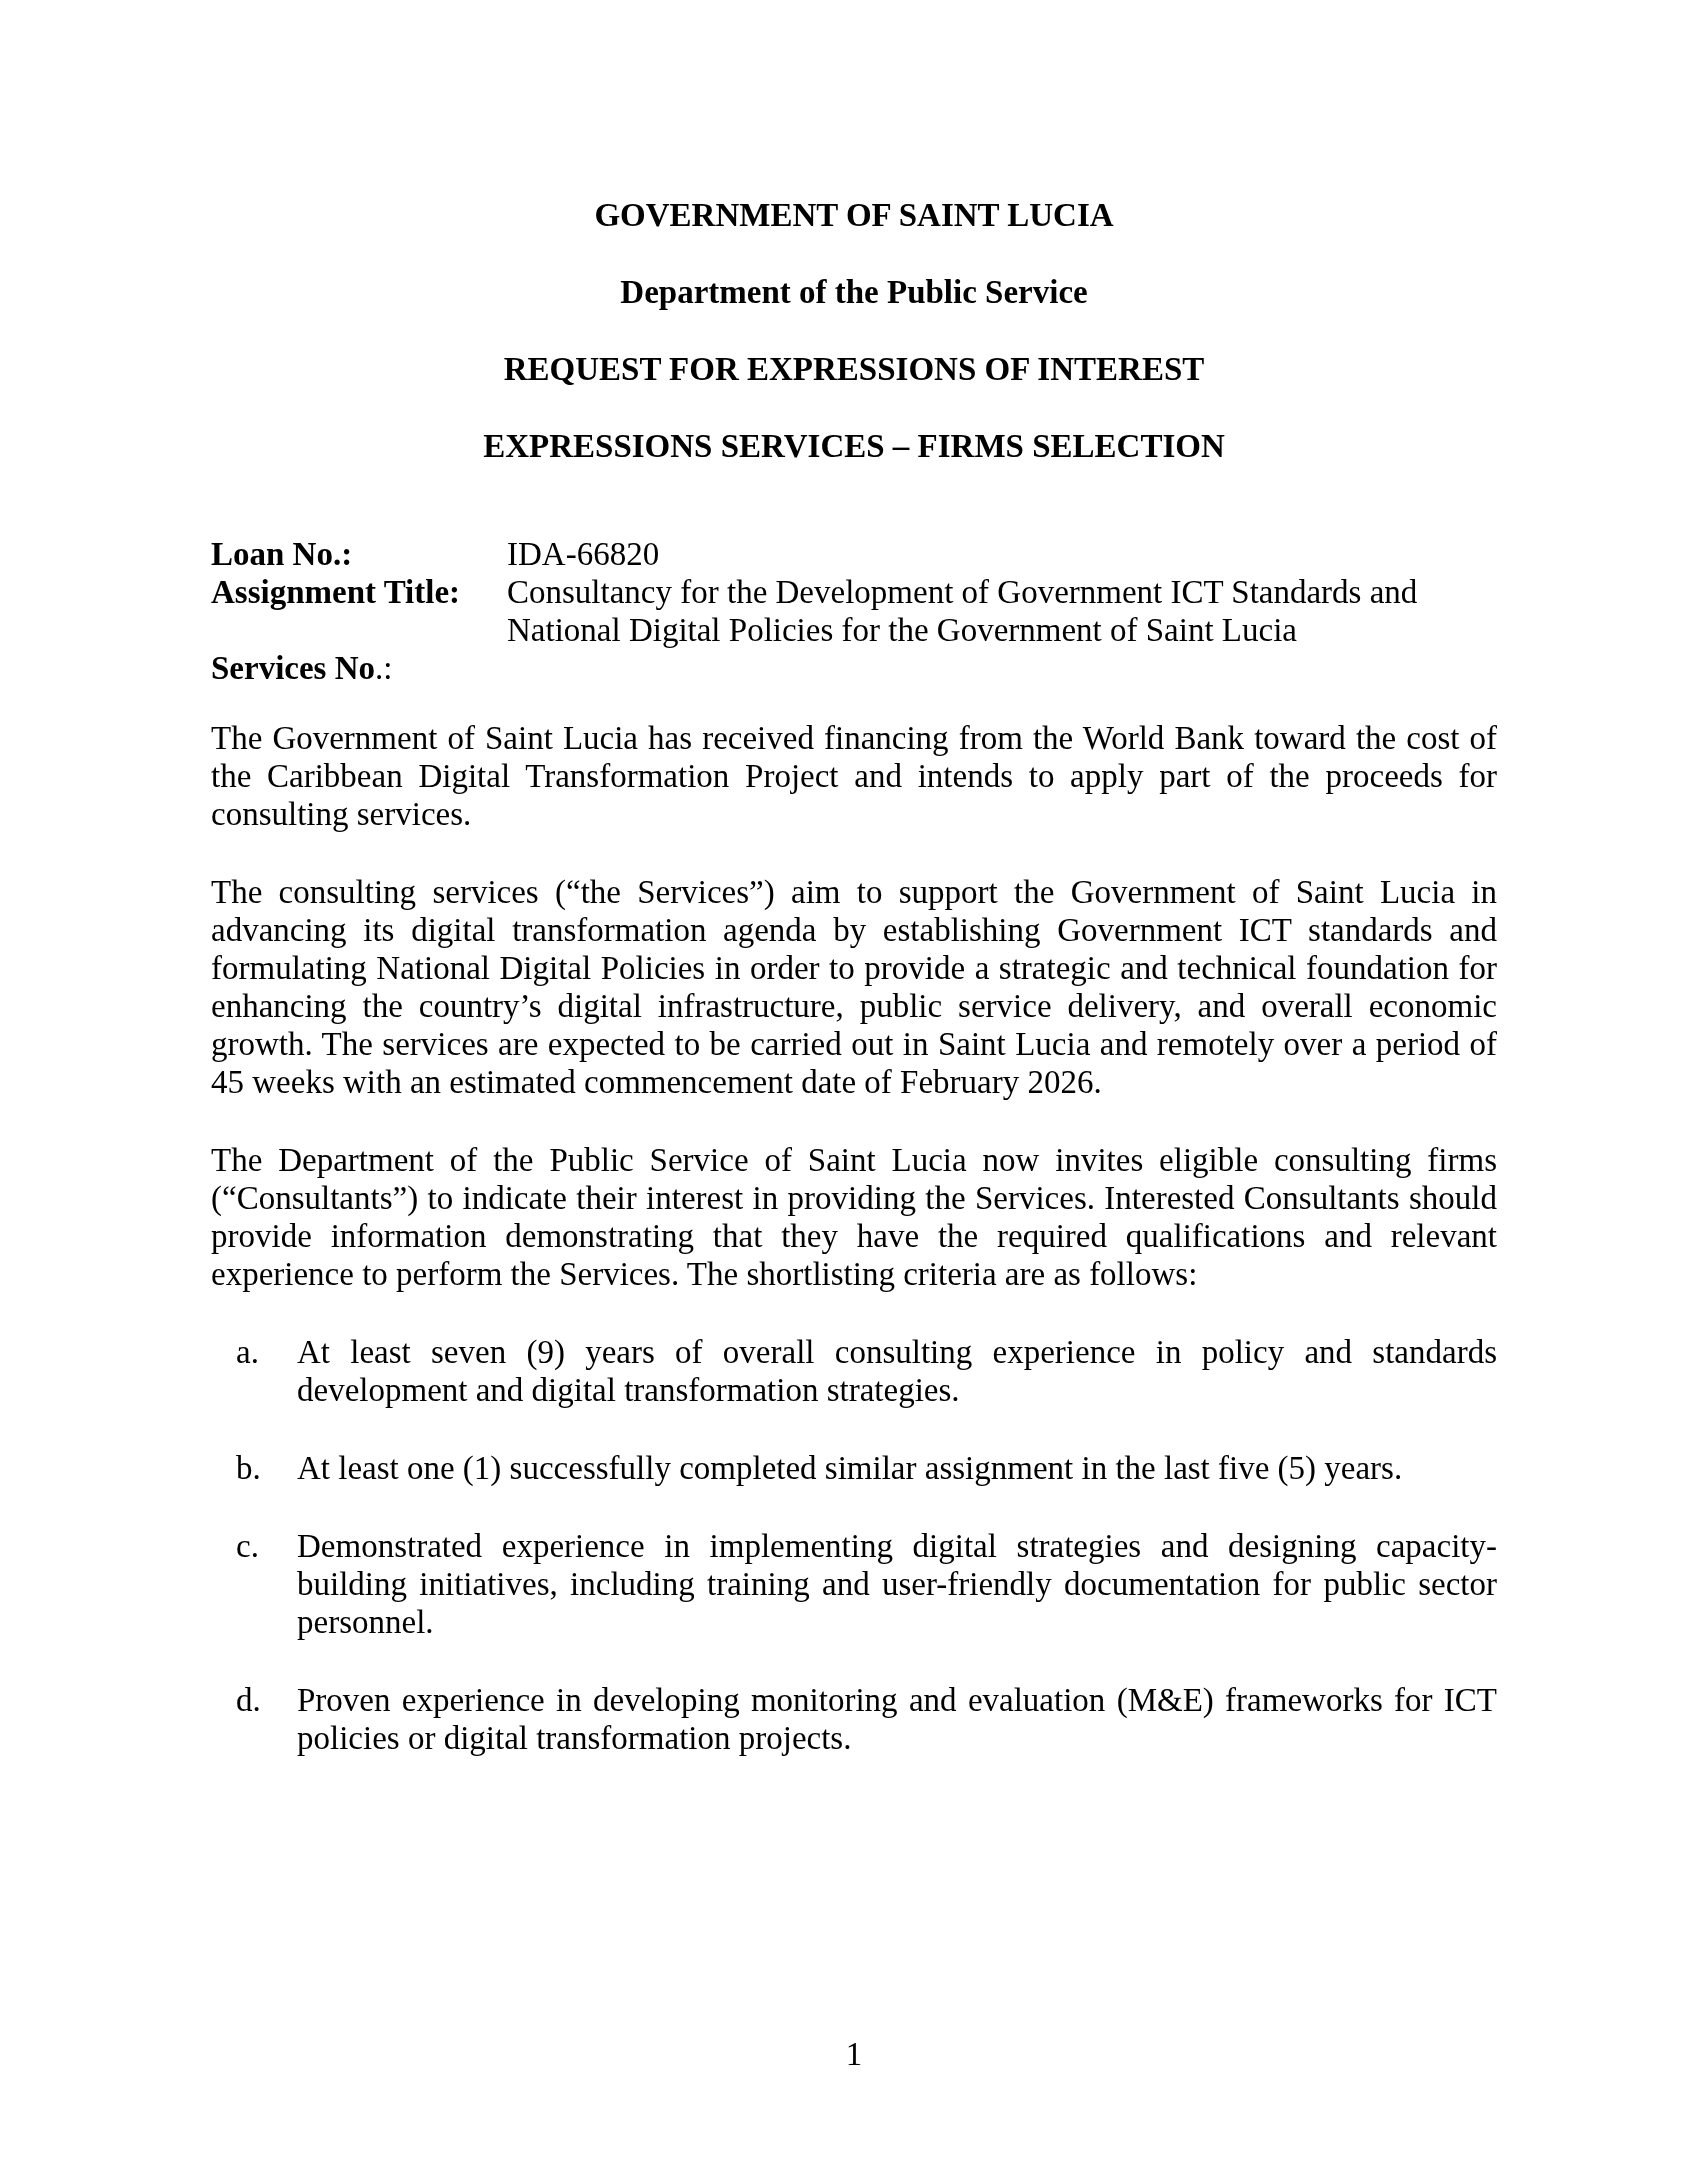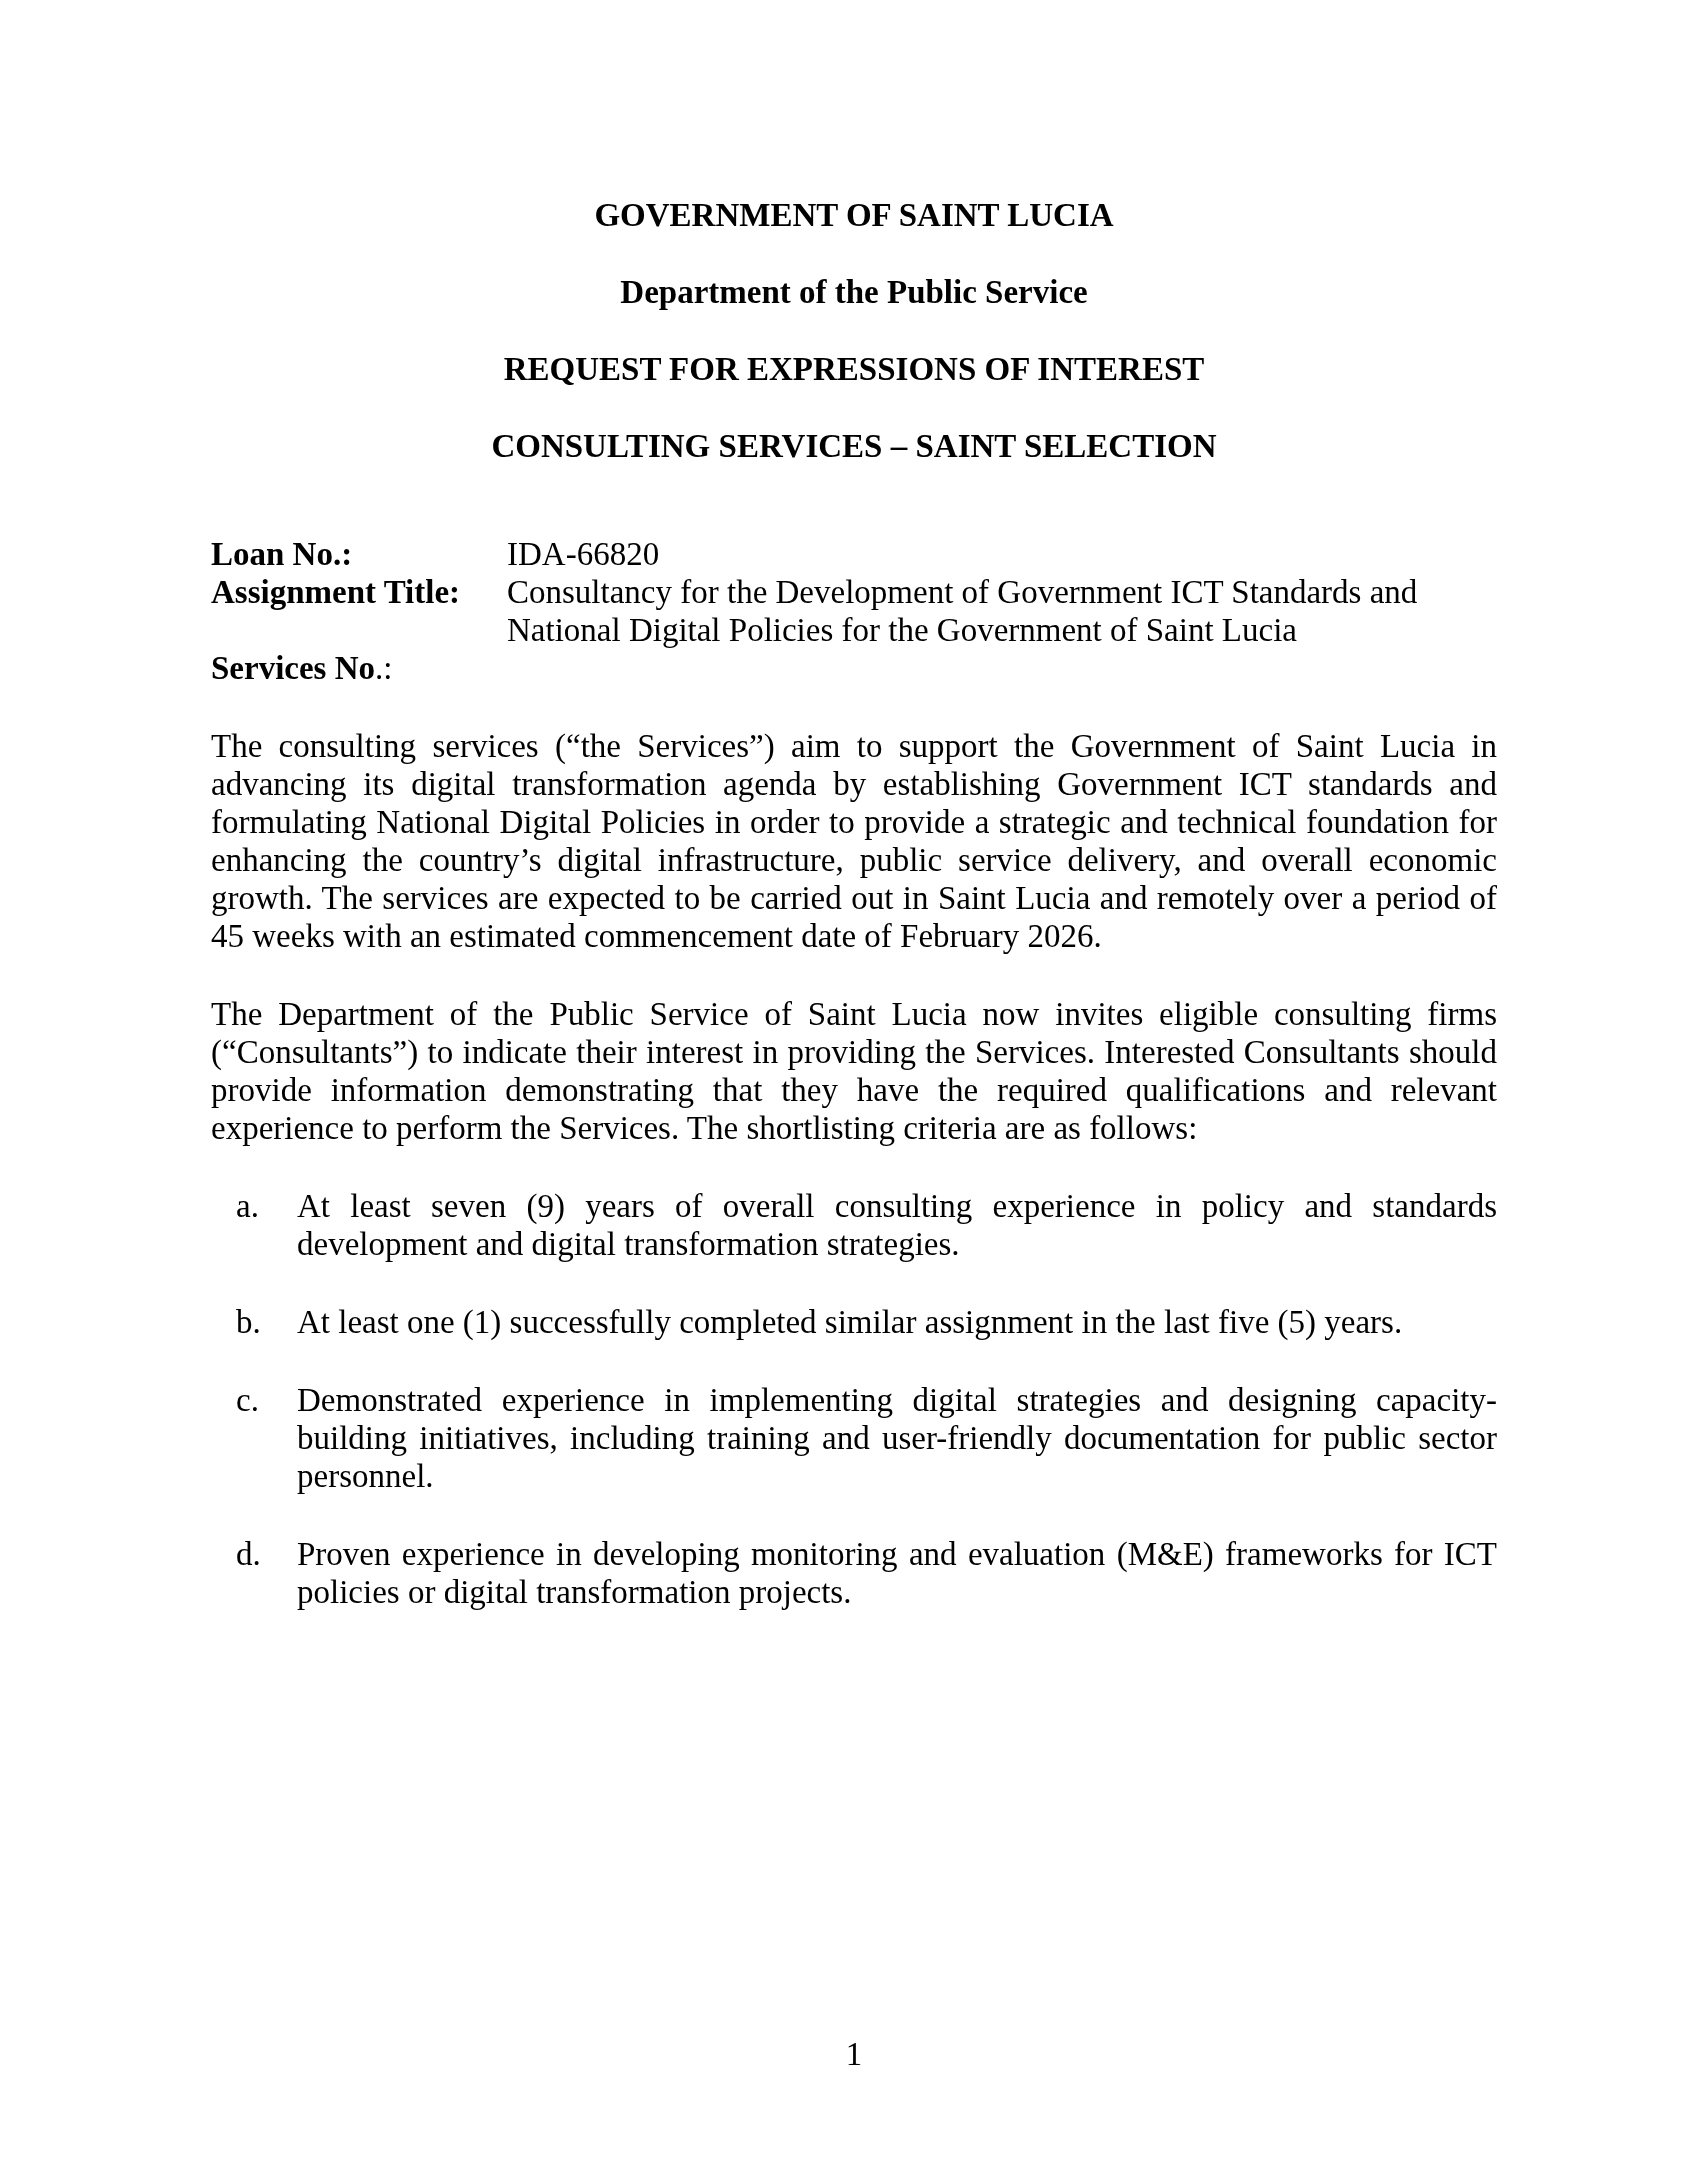--- a/index.html
+++ b/index.html
@@ -78,36 +78,37 @@
   }
 </style>
 </head>
 <body>
 
 <div class="page">
 
   <div class="doc-heading">GOVERNMENT OF SAINT LUCIA</div>
   <div class="doc-heading">Department of the Public Service</div>
   <div class="doc-heading">REQUEST FOR EXPRESSIONS OF INTEREST</div>
-  <div class="doc-heading last">CONSULTING SERVICES – SAINT SELECTION</div>
+  <div class="doc-heading last">EXPRESSIONS SERVICES – FIRMS SELECTION</div>
 
   <div class="details">
     <div class="detail-row">
       <div class="detail-label"><span>Loan No.:</span><span class="suffix"></span></div>
       <div class="detail-value">IDA-66820</div>
     </div>
     <div class="detail-row">
       <div class="detail-label"><span>Assignment Title:</span><span class="suffix"></span></div>
       <div class="detail-value">Consultancy for the Development of Government ICT Standards and National Digital Policies for the Government of Saint Lucia</div>
     </div>
     <div class="detail-row">
       <div class="detail-label"><span>Services No</span><span class="suffix">.:</span></div>
     </div>
   </div>
 
+  <p class="para" style="margin-top:32px;">The Government of Saint Lucia has received financing from the World Bank toward the cost of the Caribbean Digital Transformation Project and intends to apply part of the proceeds for consulting services.</p>
   <p class="para">The consulting services (“the Services”) aim to support the Government of Saint Lucia in advancing its digital transformation agenda by establishing Government ICT standards and formulating National Digital Policies in order to provide a strategic and technical foundation for enhancing the country’s digital infrastructure, public service delivery, and overall economic growth. The services are expected to be carried out in Saint Lucia and remotely over a period of 45 weeks with an estimated commencement date of February 2026.</p>
   <p class="para">The Department of the Public Service of Saint Lucia now invites eligible consulting firms (“Consultants”) to indicate their interest in providing the Services. Interested Consultants should provide information demonstrating that they have the required qualifications and relevant experience to perform the Services. The shortlisting criteria are as follows:</p>
 
   <div class="criteria">
     <div class="criteria-item">
       <span class="marker">a.</span>
       <span class="item-text">At least seven (9) years of overall consulting experience in policy and standards development and digital transformation strategies.</span>
     </div>
     <div class="criteria-item">
       <span class="marker">b.</span>

